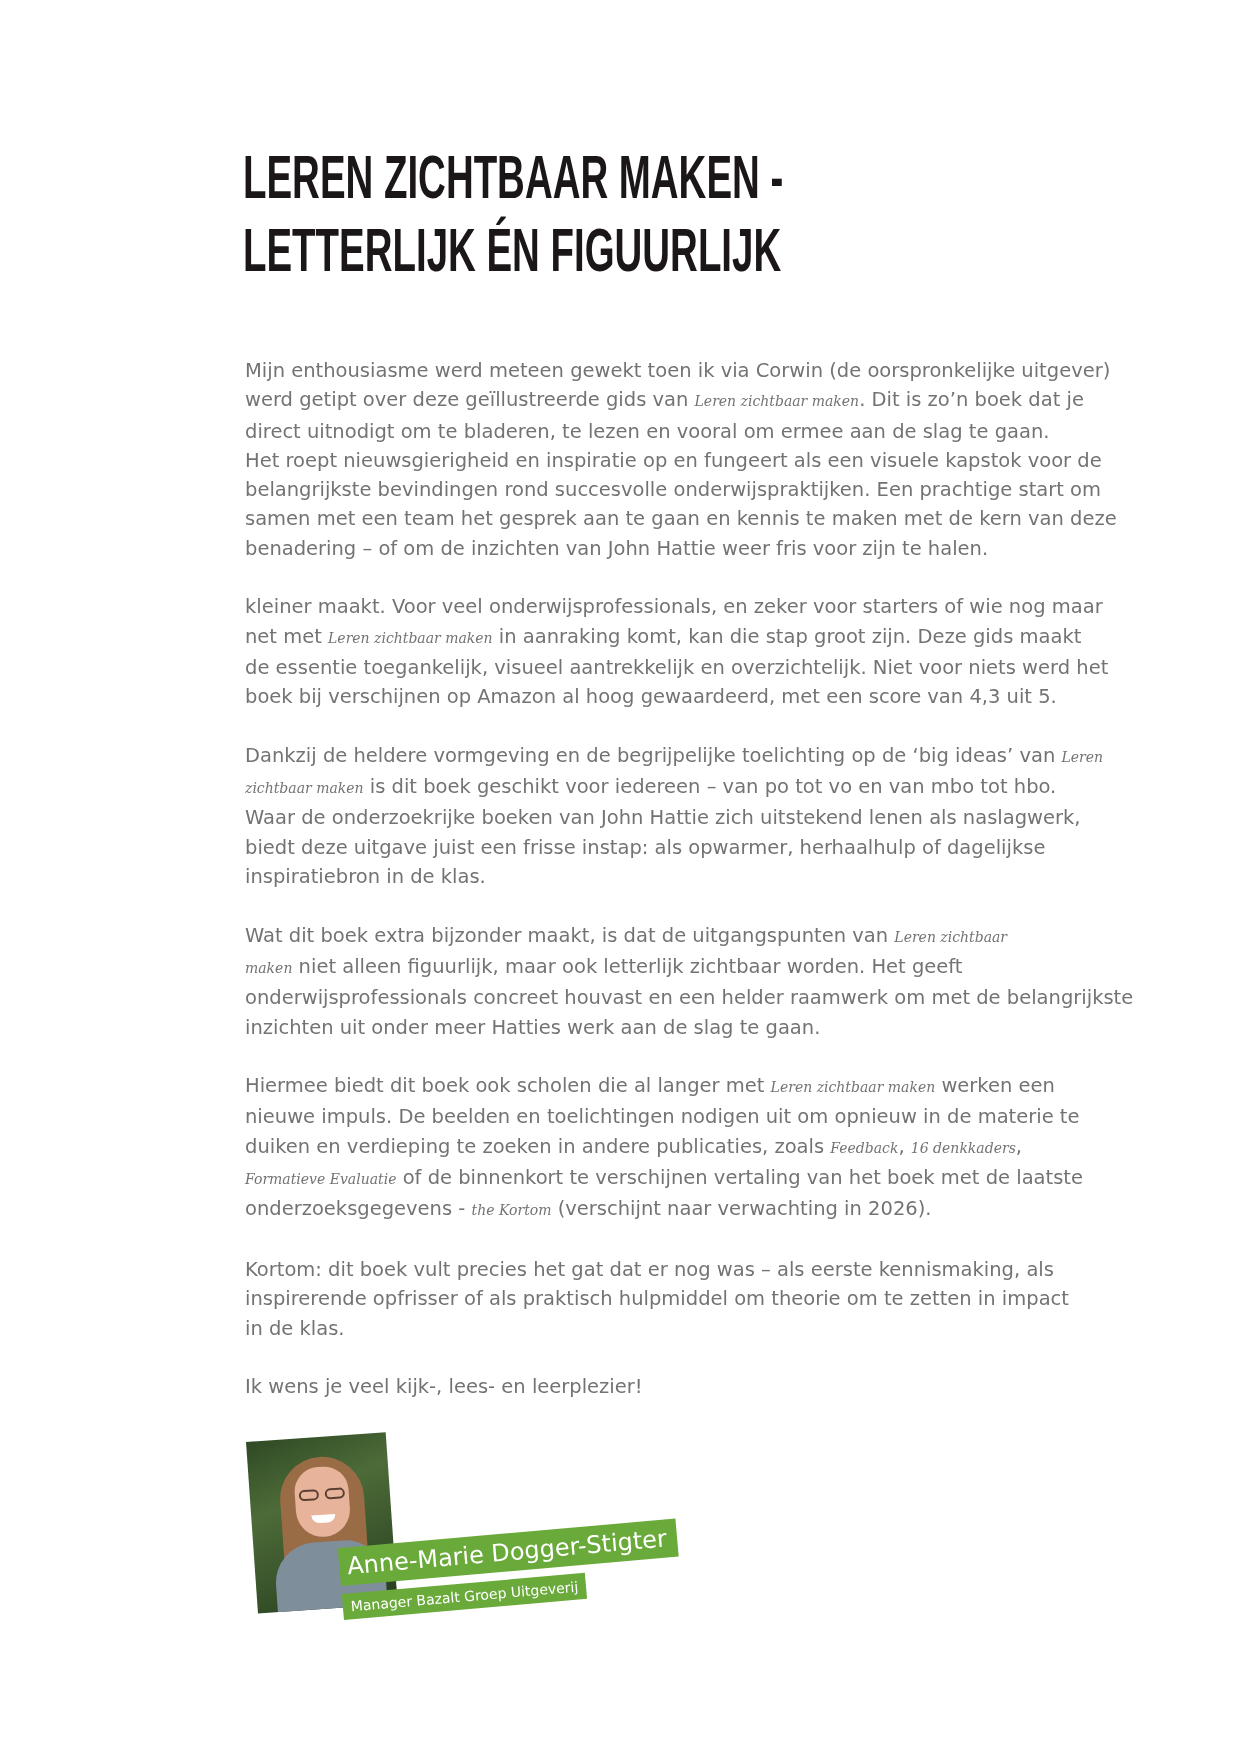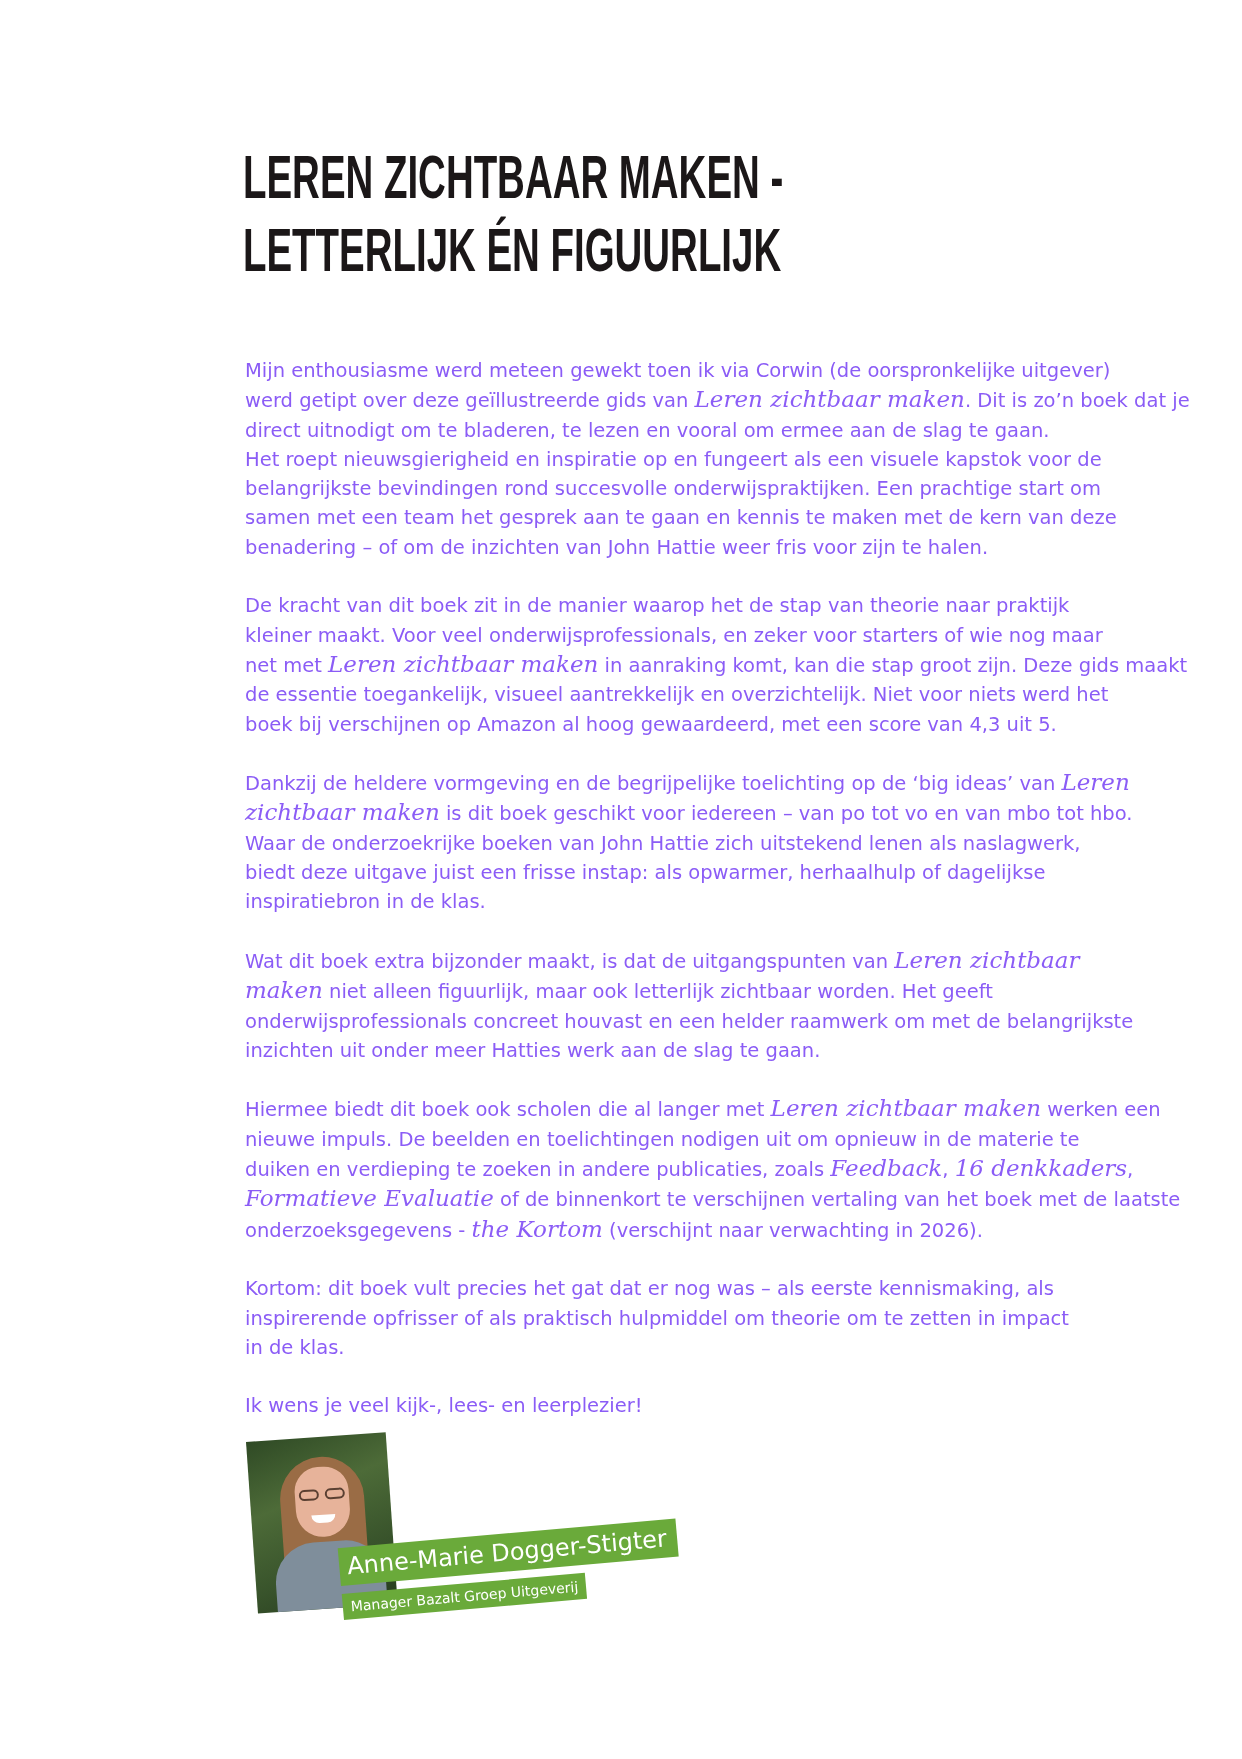--- a/index.html
+++ b/index.html
@@ -9,25 +9,25 @@
     position: absolute; left: 235px; top: 140px; margin: 0;
     font-family: "Liberation Sans", sans-serif; font-weight: bold;
     font-size: 62px; line-height: 73px; color: #1b1718;
     text-transform: uppercase; letter-spacing: 0px;
     transform: scaleX(0.62); transform-origin: left top; white-space: nowrap;
   }
   .title span { display: block; }
   .body-text {
     position: absolute; left: 237px; top: 356px; width: 880px;
     font-family: "DejaVu Sans", sans-serif; font-size: 19.5px; line-height: 29.3px;
-    color: #8b5cf6;
+    color: #737373;
   }
   .body-text p { margin: 0 0 29.3px 0; white-space: nowrap; }
   .body-text p .ln { display: block; }
-  .body-text em { font-family: "DejaVu Serif", serif; font-size: 23px; }
+  .body-text em { font-family: "DejaVu Serif", serif; font-size: 14px; }
   .photo {
     position: absolute; left: 238px; top: 1442px; width: 140px; height: 172px;
     transform: rotate(-4deg); transform-origin: left top; overflow: hidden;
     background: linear-gradient(160deg, #2f4a25 0%, #4d6b38 35%, #38532b 70%, #253a1d 100%);
   }
   .photo .hair { position: absolute; left: 30px; top: 20px; width: 84px; height: 150px; border-radius: 42px 42px 10px 10px; background: #9a6c45; }
   .photo .face { position: absolute; left: 45px; top: 30px; width: 54px; height: 70px; border-radius: 27px 27px 30px 30px; background: #e7b39a; }
   .photo .glasses { position: absolute; left: 47px; top: 52px; width: 52px; height: 12px; }
   .photo .glasses i { position: absolute; top: 0; width: 20px; height: 11px; border: 2px solid #5b4032; border-radius: 6px; box-sizing: border-box; }
   .photo .smile { position: absolute; left: 60px; top: 78px; width: 24px; height: 8px; border-radius: 0 0 12px 12px; background: #fff; }
@@ -58,21 +58,20 @@
       <p>
         <span class="ln"><span>Mijn enthousiasme werd meteen gewekt toen ik via Corwin (de oorspronkelijke uitgever)</span></span>
         <span class="ln"><span>werd getipt over deze geïllustreerde gids van </span><em>Leren zichtbaar maken</em><span>. Dit is zo’n boek dat je</span></span>
         <span class="ln"><span>direct uitnodigt om te bladeren, te lezen en vooral om ermee aan de slag te gaan.</span></span>
         <span class="ln"><span>Het roept nieuwsgierigheid en inspiratie op en fungeert als een visuele kapstok voor de</span></span>
         <span class="ln"><span>belangrijkste bevindingen rond succesvolle onderwijspraktijken. Een prachtige start om</span></span>
         <span class="ln"><span>samen met een team het gesprek aan te gaan en kennis te maken met de kern van deze</span></span>
         <span class="ln"><span>benadering – of om de inzichten van John Hattie weer fris voor zijn te halen.</span></span>
       </p>
       <p>
-        <span class="ln"><span>De kracht van dit boek zit in de manier waarop het de stap van theorie naar praktijk</span></span>
         <span class="ln"><span>kleiner maakt. Voor veel onderwijsprofessionals, en zeker voor starters of wie nog maar</span></span>
         <span class="ln"><span>net met </span><em>Leren zichtbaar maken</em><span> in aanraking komt, kan die stap groot zijn. Deze gids maakt</span></span>
         <span class="ln"><span>de essentie toegankelijk, visueel aantrekkelijk en overzichtelijk. Niet voor niets werd het</span></span>
         <span class="ln"><span>boek bij verschijnen op Amazon al hoog gewaardeerd, met een score van 4,3 uit 5.</span></span>
       </p>
       <p>
         <span class="ln"><span>Dankzij de heldere vormgeving en de begrijpelijke toelichting op de ‘big ideas’ van </span><em>Leren</em></span>
         <span class="ln"><em>zichtbaar maken</em><span> is dit boek geschikt voor iedereen – van po tot vo en van mbo tot hbo.</span></span>
         <span class="ln"><span>Waar de onderzoekrijke boeken van John Hattie zich uitstekend lenen als naslagwerk,</span></span>
         <span class="ln"><span>biedt deze uitgave juist een frisse instap: als opwarmer, herhaalhulp of dagelijkse</span></span>

